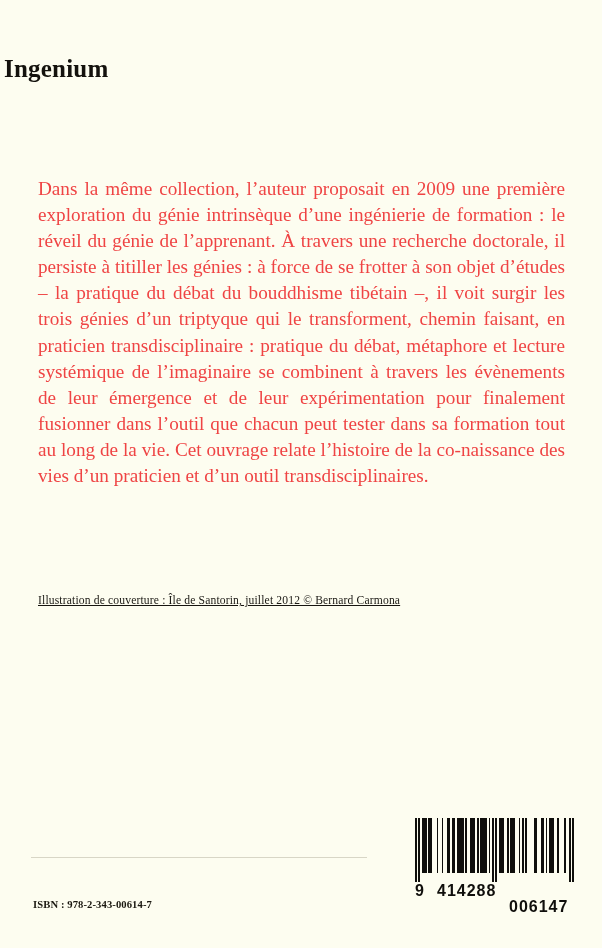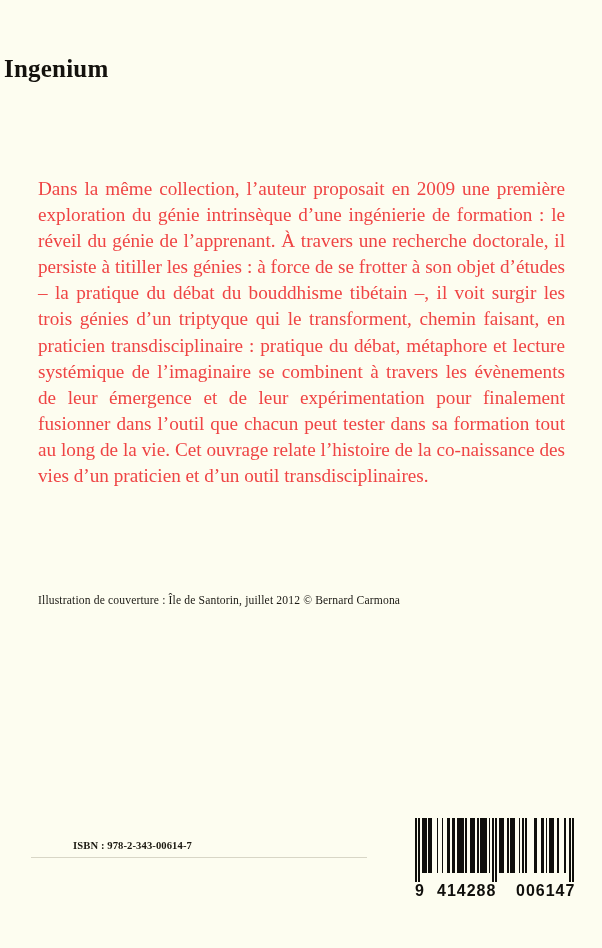--- a/index.html
+++ b/index.html
@@ -74,20 +74,21 @@
     font-weight: bold;
     font-style: italic;
   }
 
   
   .credit-block {
     position: absolute;
     top: 593px;
     left: 38px;
     width: 527px;
+    text-decoration: underline;
   }
   .credit-text {
     font-size: 11.6px;
     line-height: 16px;
     color: #1a1813;
     margin: 0;
     letter-spacing: 0.15px;
   }
 
   
@@ -96,23 +97,22 @@
     top: 857px;
     left: 31px;
     width: 336px;
     height: 1px;
     background: #d8d6c6;
   }
 
   
   .isbn-block {
     position: absolute;
-    top: 838px;
+    top: 897px;
     left: 33px;
-    margin-left: 40px;
   }
   .isbn-text {
     font-size: 10.6px;
     line-height: 15px;
     font-weight: bold;
     letter-spacing: 0.1px;
     color: #19170f;
     margin: 0;
   }
   .price-text {
@@ -156,21 +156,21 @@
     font-weight: bold;
     color: #100f0c;
     letter-spacing: 1px;
   }
   .digit-group {
     position: absolute;
     top: 0;
   }
   .dg-first  { left: 2px; }
   .dg-left   { left: 24px; }
-  .dg-right  { left: 103px; }
+  .dg-right  { left: 96px; margin-top: 16px; }
 </style>
 </head>
 <body>
 
 <div class="cover">
 
   <div class="title-block">
     <div class="title-line">Ingenium</div>
   </div>
 

